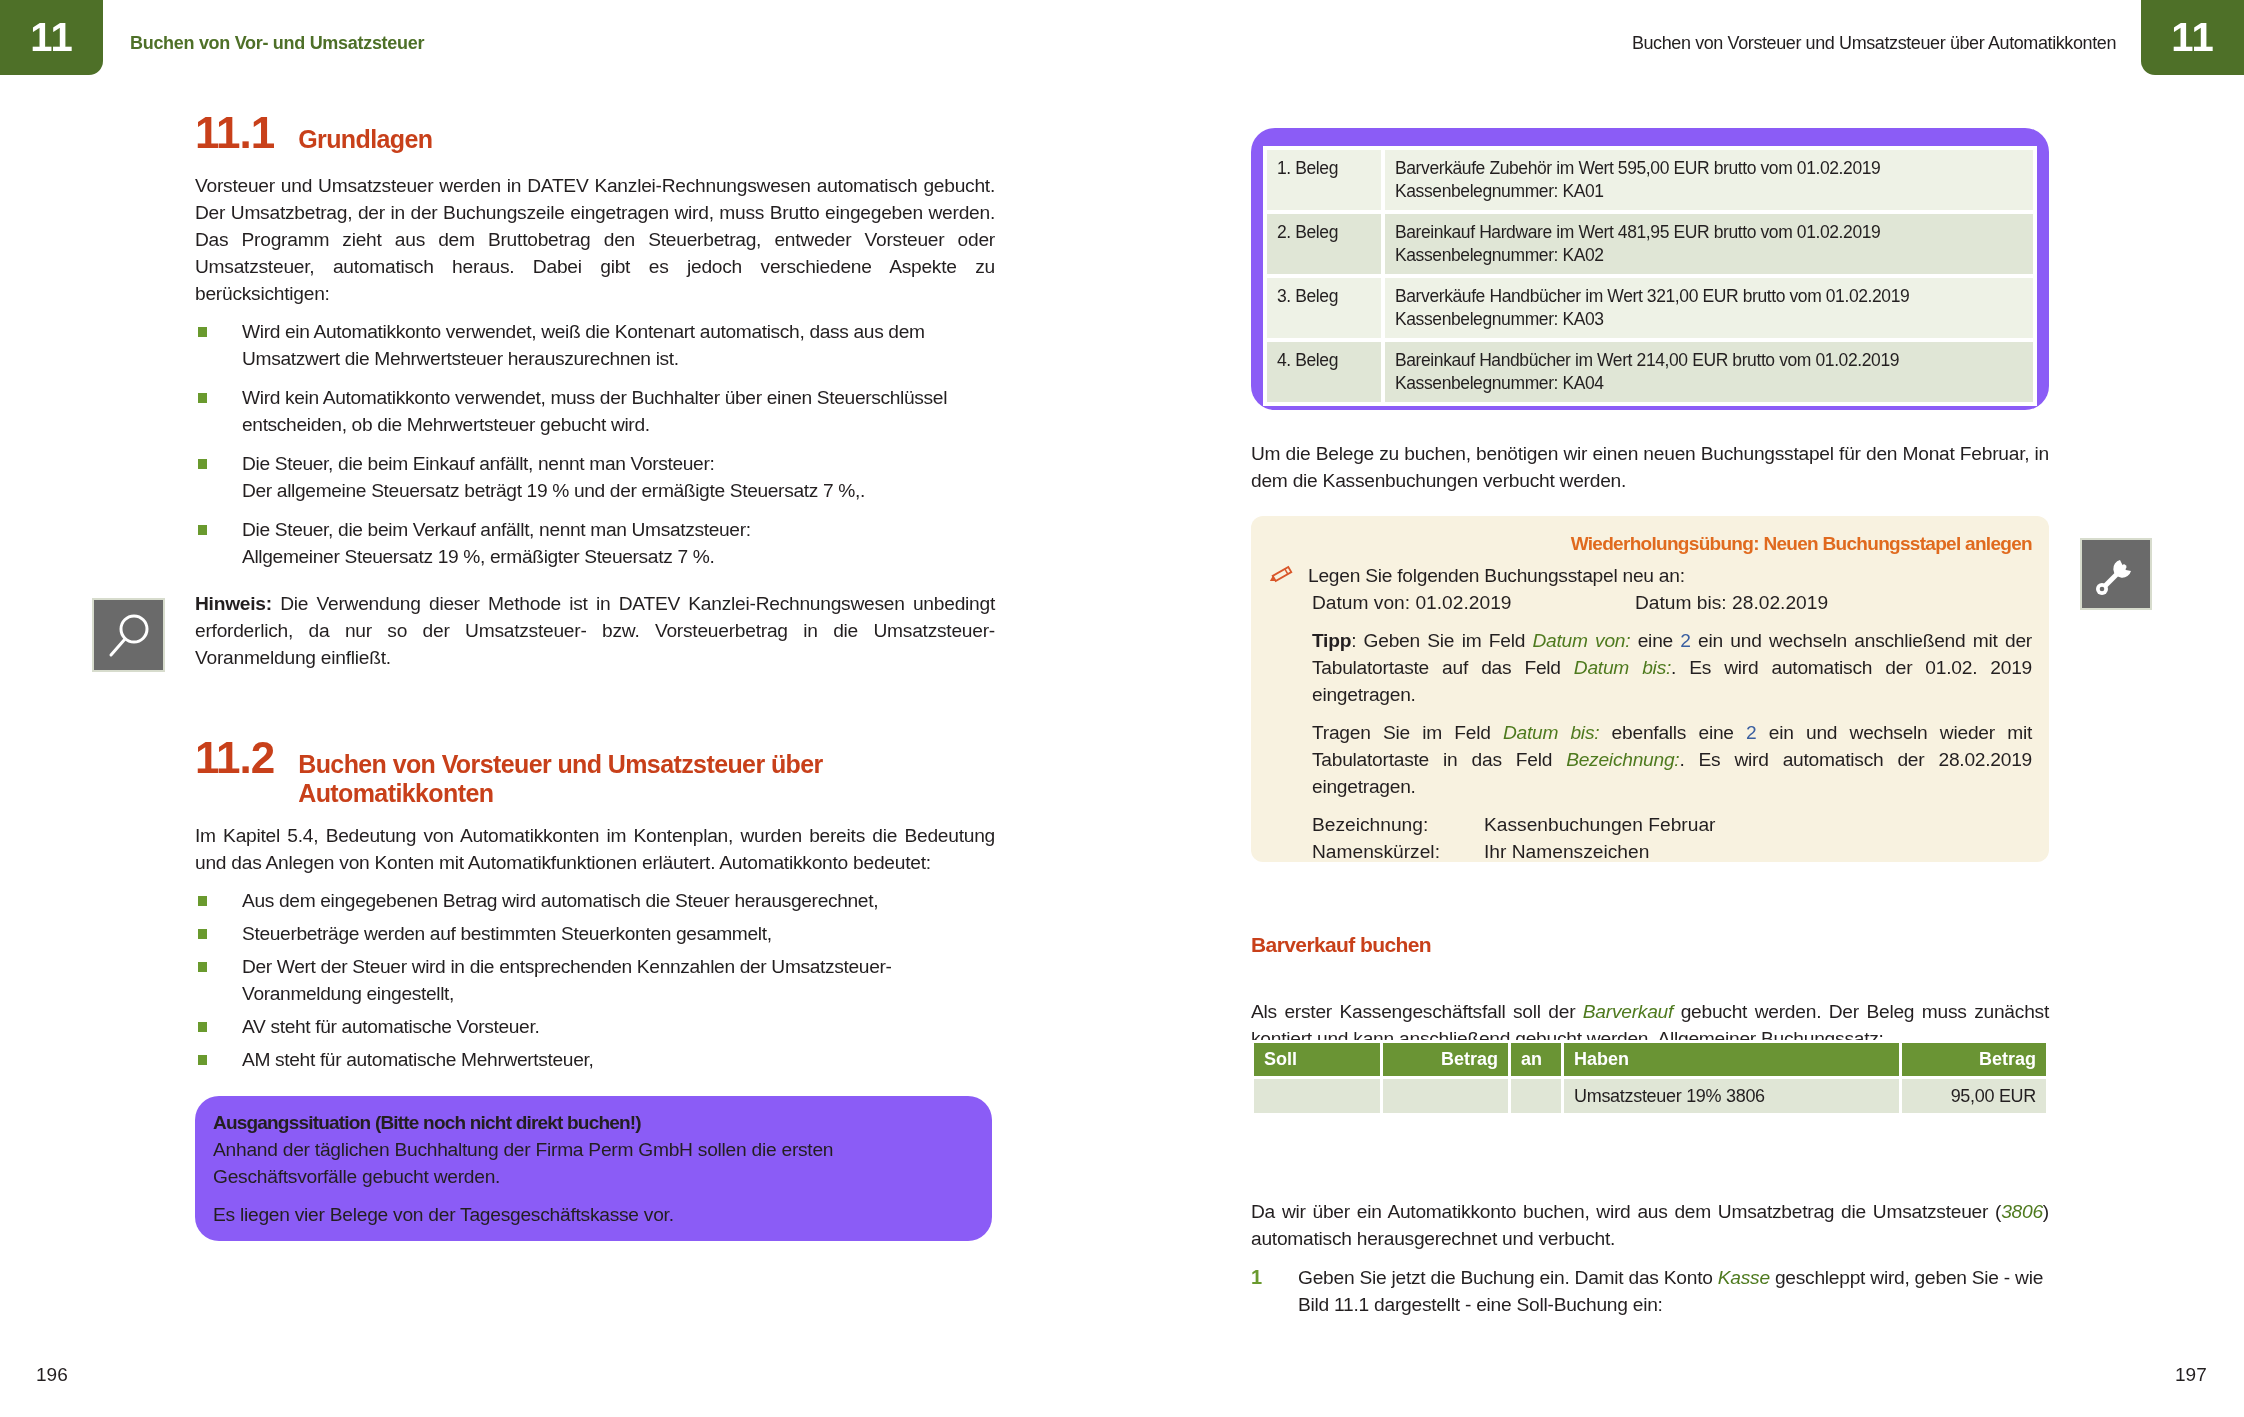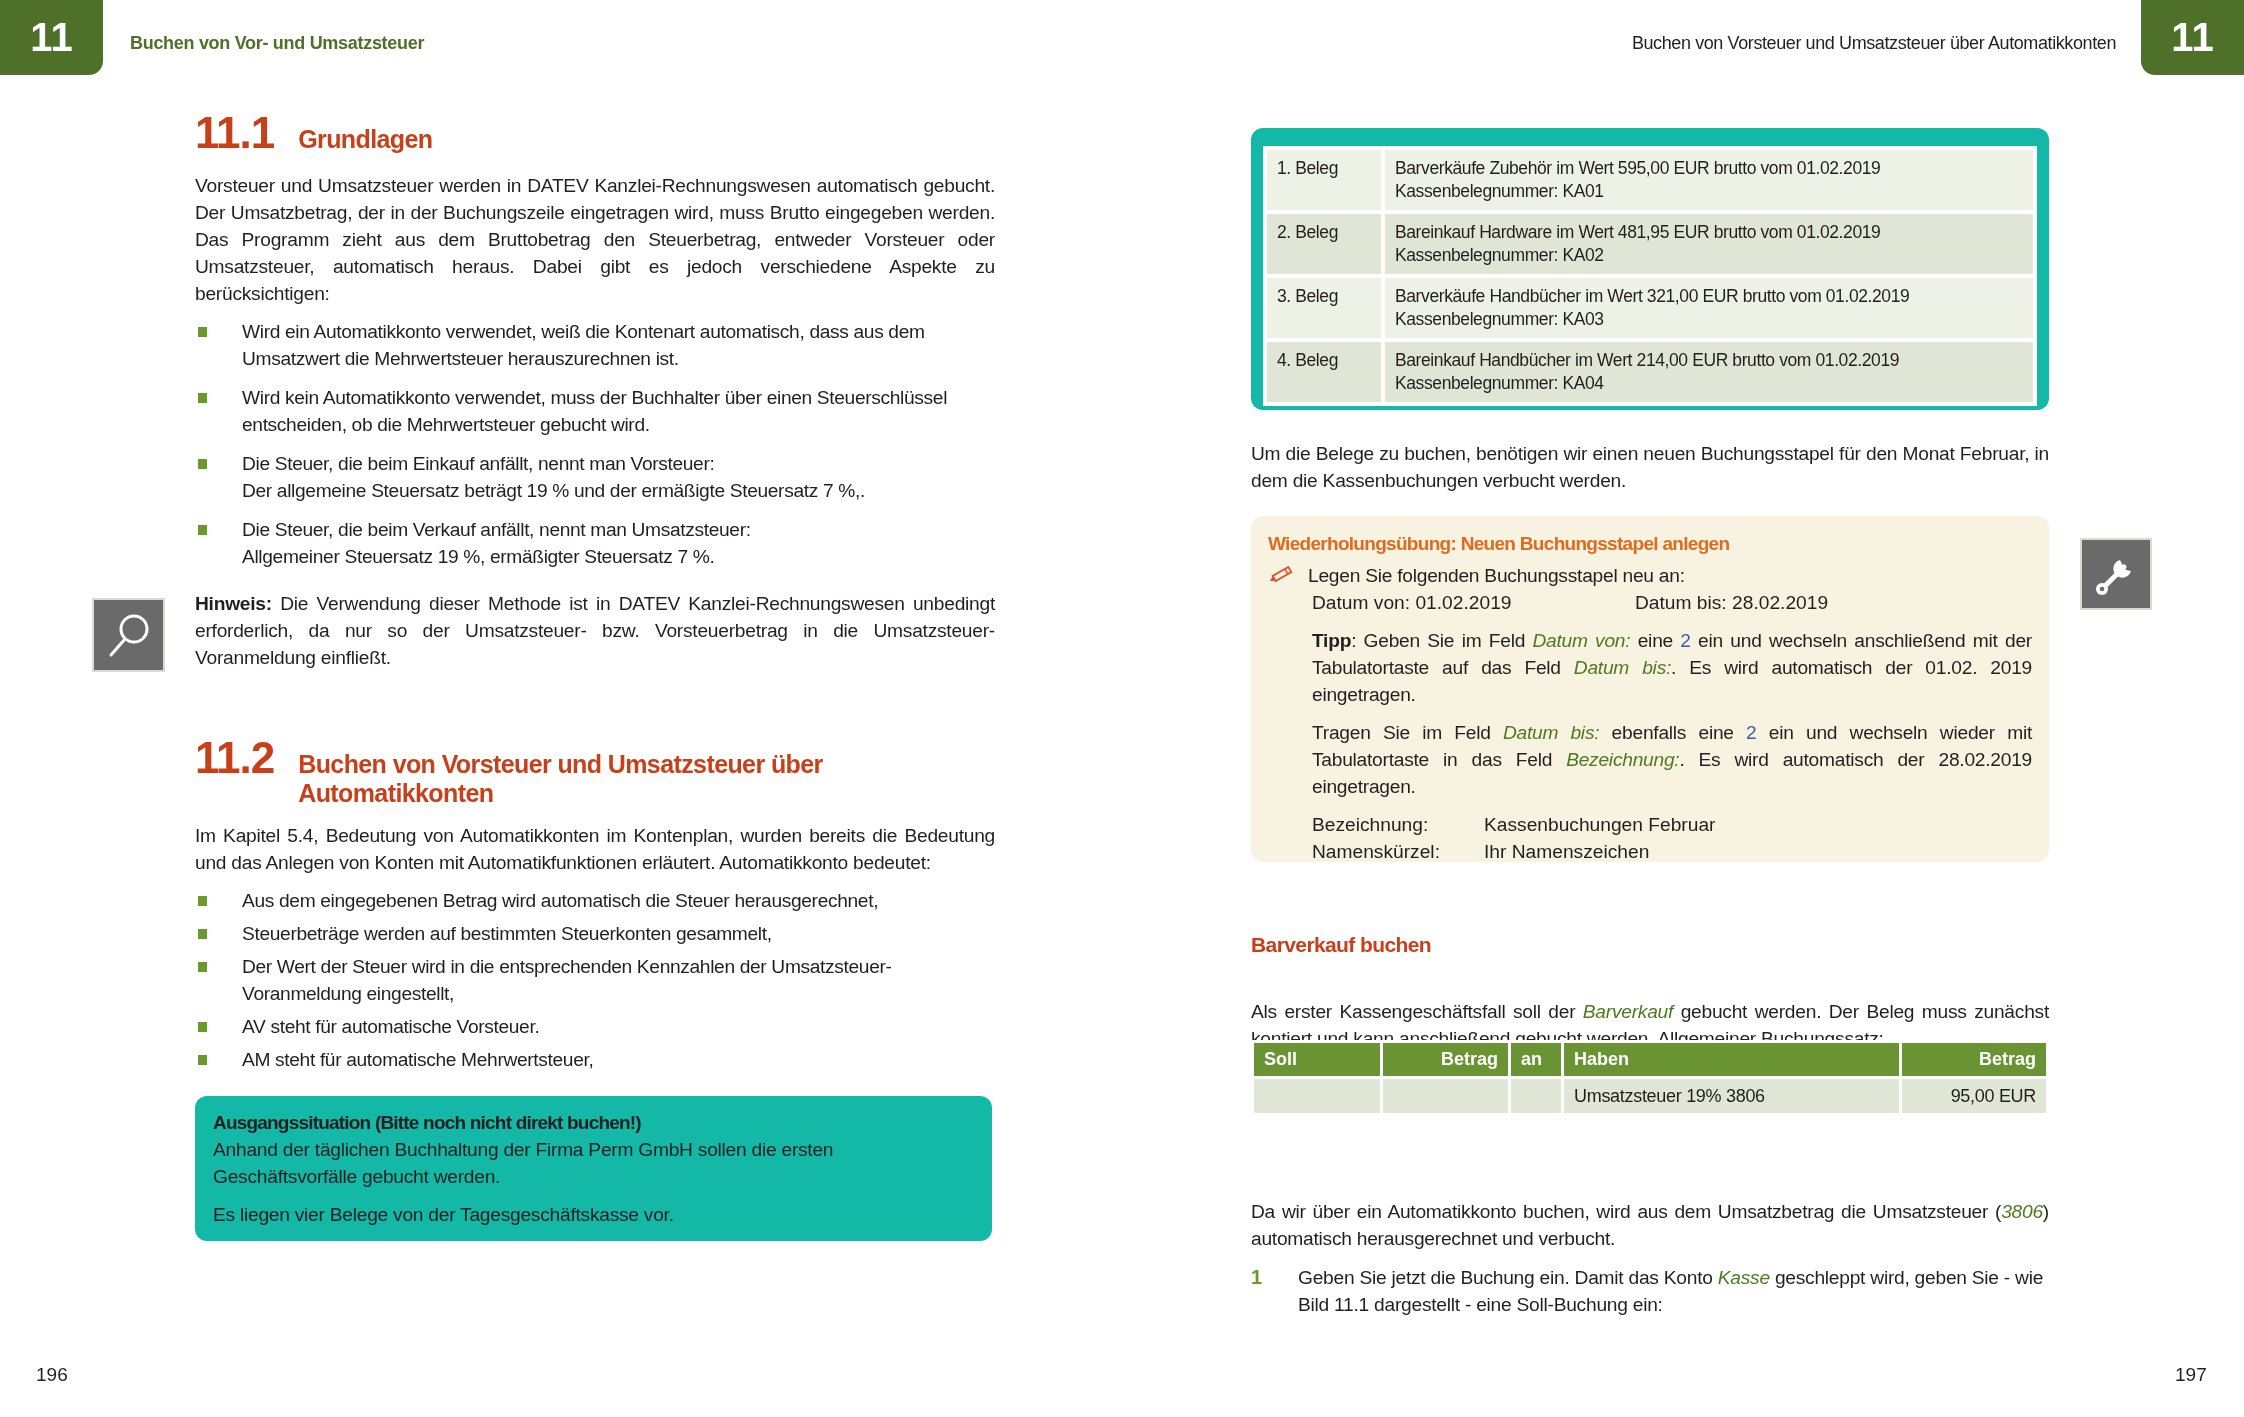--- a/index.html
+++ b/index.html
@@ -21,21 +21,21 @@
 
   .txt { font-size: 19.2px; line-height: 27px; letter-spacing: -0.25px; text-align: justify; }
   .blist { list-style: none; }
   .blist li { position: relative; padding-left: 47px; font-size: 19.2px; line-height: 27px; letter-spacing: -0.35px; }
   .blist li::before { content: ""; position: absolute; left: 3px; top: 9px; width: 9px; height: 10px; background: #6a9a2e; }
   .gap-l li { margin-bottom: 12px; }
   .gap-s li { margin-bottom: 6px; }
 
   .icon-box { background: #6a6a6a; border: 2px solid #d7dccd; display: flex; align-items: center; justify-content: center; }
 
-  .box-green { background: #14b8a6; border-radius: 12px; }
+  .box-green { background: #8b5cf6; border-radius: 24px; }
   .box-cream { background: #f8f2e0; border-radius: 12px; }
 
   .beleg-table { border-collapse: collapse; width: 100%; }
   .beleg-table td { border: 4px solid #ffffff; font-size: 17.5px; line-height: 23px; letter-spacing: -0.4px; padding: 7px 10px 7px 10px; vertical-align: top; }
   .beleg-table tr:nth-child(odd) td { background: #eef2e6; }
   .beleg-table tr:nth-child(even) td { background: #e0e6d6; }
 
   .green-it { color: #4e7a1e; font-style: italic; }
   .blue-num { color: #3a5fa0; }
 
@@ -132,21 +132,21 @@
       <td>4. Beleg</td>
       <td><span>Bareinkauf Handbücher im Wert 214,00 EUR brutto vom 01.02.2019</span><br><span>Kassenbelegnummer: KA04</span></td>
     </tr>
   </tbody>
     </table>
 </div>
 
 <p class="abs txt cond" style="left:1251px; top:440px; width:798px;">Um die Belege zu buchen, benötigen wir einen neuen Buchungsstapel für den Monat Februar, in dem die Kassenbuchungen verbucht werden.</p>
 
 <div class="abs box-cream cond" style="left:1251px; top:516px; width:798px; height:346px; padding:14px 17px;">
-  <div style="color:#e06a1e; font-weight:bold; font-size:19px; line-height:28px; letter-spacing:-0.7px;">Wiederholungsübung: Neuen Buchungsstapel anlegen</div>
+  <div style="color:#e06a1e; font-weight:bold; font-size:19px; line-height:28px; letter-spacing:-0.7px;text-align:right;">Wiederholungsübung: Neuen Buchungsstapel anlegen</div>
   <div style="position:relative; margin-top:4px; padding-left:40px;">
     <span style="position:absolute; left:0; top:2px;">
       <svg width="28" height="20" viewBox="0 0 28 20">
         <g transform="rotate(-30 14 10)">
           <rect x="5" y="7" width="18" height="6" fill="none" stroke="#d9572a" stroke-width="1.8"></rect>
           <polygon points="5,7 0,10 5,13" fill="#d9572a"></polygon>
           <line x1="19" y1="7" x2="19" y2="13" stroke="#d9572a" stroke-width="1.5"></line>
         </g>
       </svg>
     </span>

